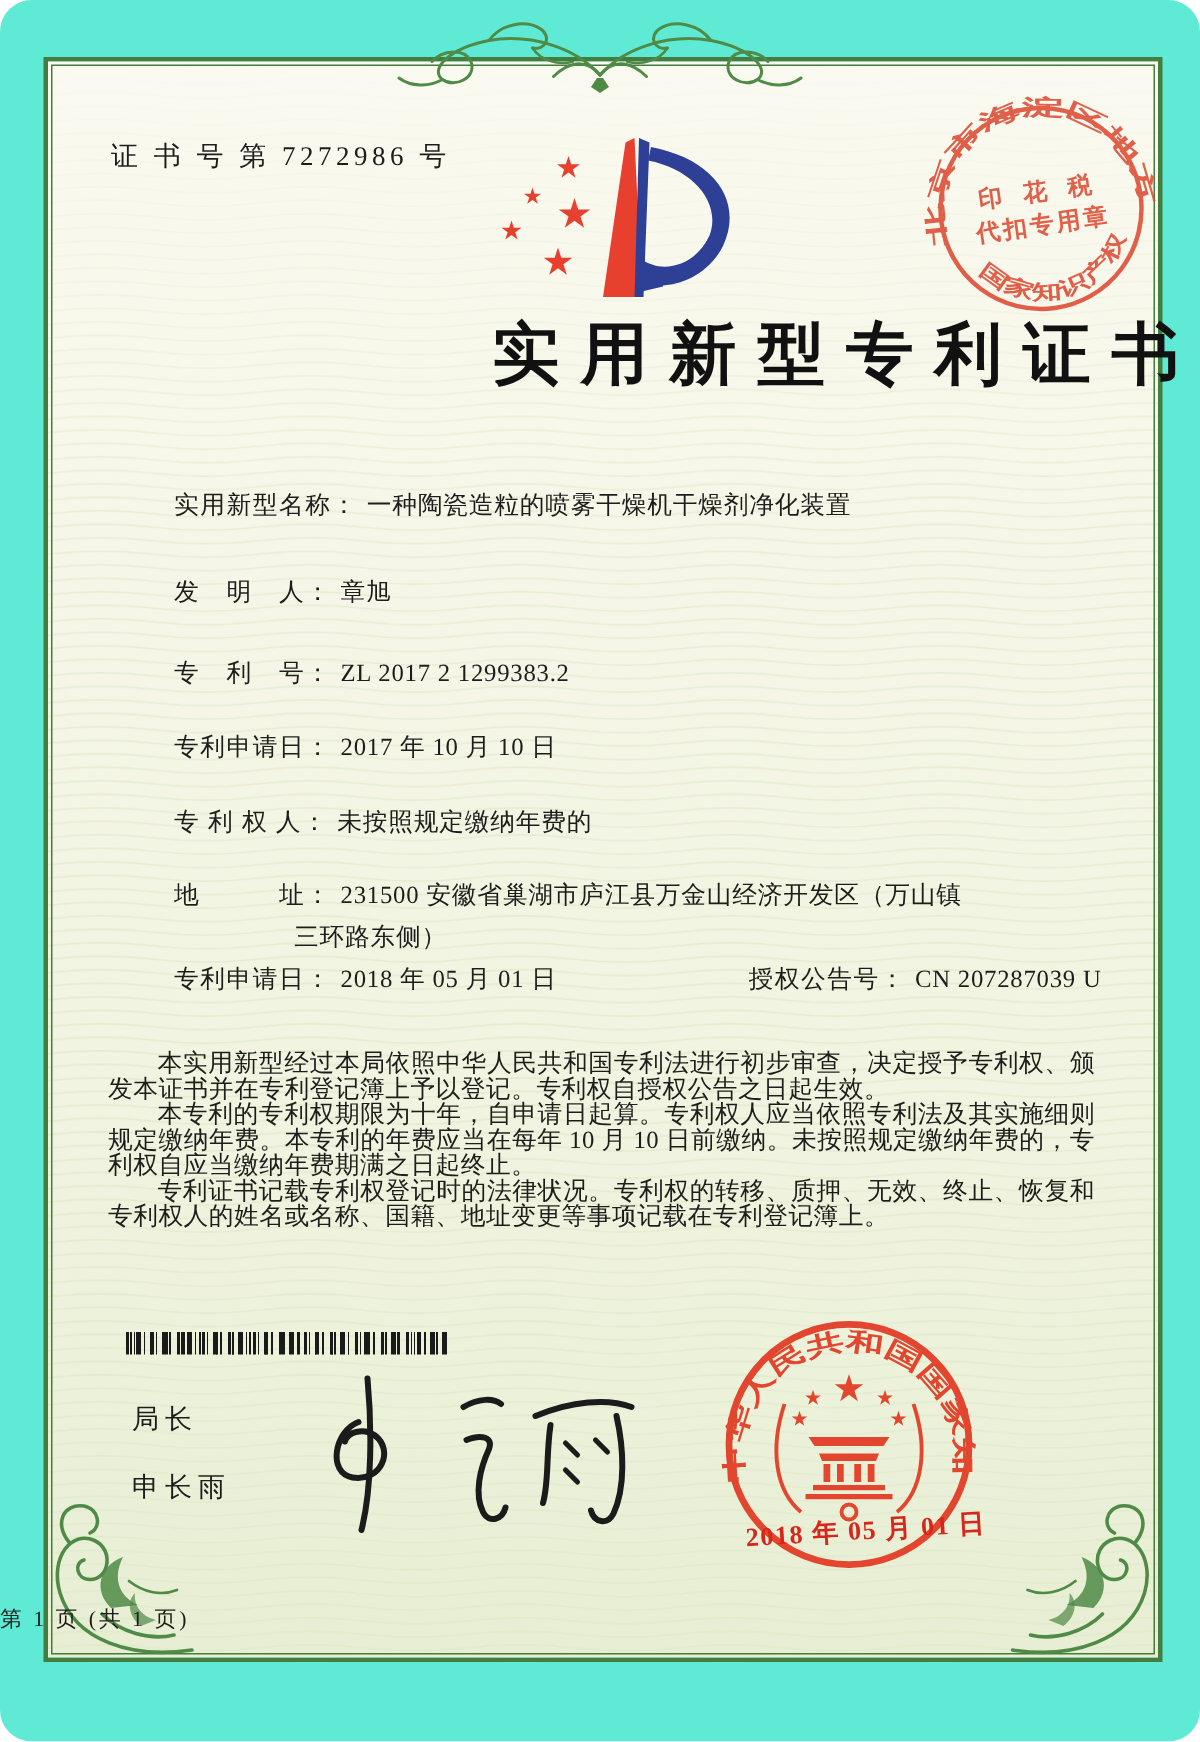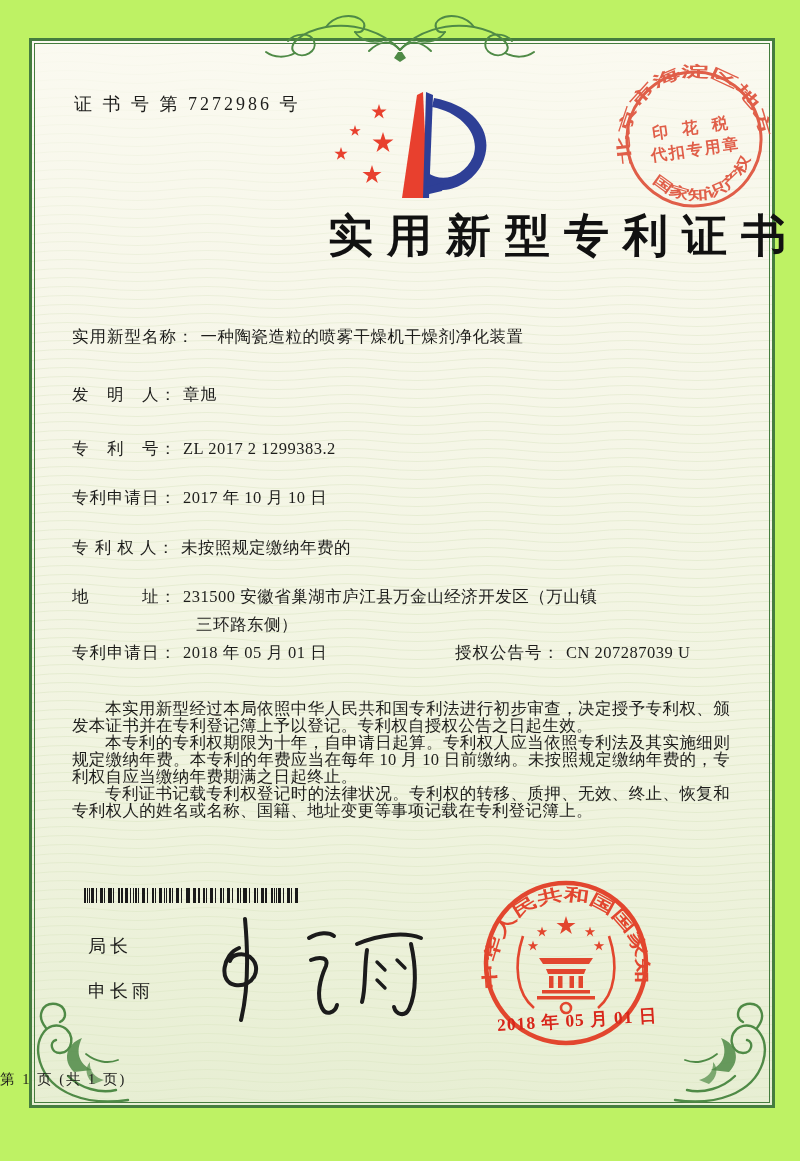--- a/index.html
+++ b/index.html
@@ -1,26 +1,26 @@
 <!DOCTYPE html>
 <html><head>
 <meta charset="utf-8">
 <style>
   html,body{margin:0;padding:0;background:#ffffff;}
-  .page{position:relative;width:800px;height:1161px;background:#bef264;overflow:hidden;
-        font-family:"Liberation Serif","DejaVu Serif",serif;color:#1d1d1b;}
+  .page{position:relative;width:800px;height:1161px;background:#5eead4;overflow:hidden;
+        font-family:"Liberation Serif","DejaVu Serif",serif;color:#1d1d1b;border-radius:21px;}
   .frame{position:absolute;left:29px;top:38px;width:740px;height:1064px;border:3px solid #457d3e;}
   .frame-inner{position:absolute;inset:2px;border:1px solid #457d3e;}
   .guilloche{position:absolute;inset:0;width:100%;height:100%;}
   .abs{position:absolute;}
   .cert-no{left:74px;top:92px;font-size:18px;letter-spacing:3px;}
   .title{left:0;top:206px;width:800px;text-align:right;font-size:45px;font-weight:bold;
          letter-spacing:14px;text-indent:14px;color:#111;}
   .frow{left:72px;font-size:16.5px;white-space:nowrap;}
-  .flabel{letter-spacing:1px;}
+  .flabel{letter-spacing:1px;margin-left:44px;}
   .fvalue{margin-left:6px;letter-spacing:0.5px;}
   .addr2{left:196px;font-size:16.5px;letter-spacing:0.5px;}
   .grantno{left:455px;}
   .bodytext{left:72px;top:700px;width:658px;font-size:16.5px;line-height:17px;text-align:justify;}
   .bodytext p{margin:0;text-indent:2em;letter-spacing:0.3px;}
   .barcode{left:84px;top:888px;width:214px;height:15px;
     background:
       repeating-linear-gradient(90deg,#1a1a1a 0 2px,rgba(0,0,0,0) 2px 3px,#1a1a1a 3px 4px,rgba(0,0,0,0) 4px 7px,#1a1a1a 7px 10px,rgba(0,0,0,0) 10px 12px,#1a1a1a 12px 13px,rgba(0,0,0,0) 13px 17px),
       repeating-linear-gradient(90deg,rgba(0,0,0,0) 0 5px,#1a1a1a 5px 6px,rgba(0,0,0,0) 6px 11px);}
   .sig-title{left:88px;top:934px;font-size:18px;letter-spacing:4px;}

